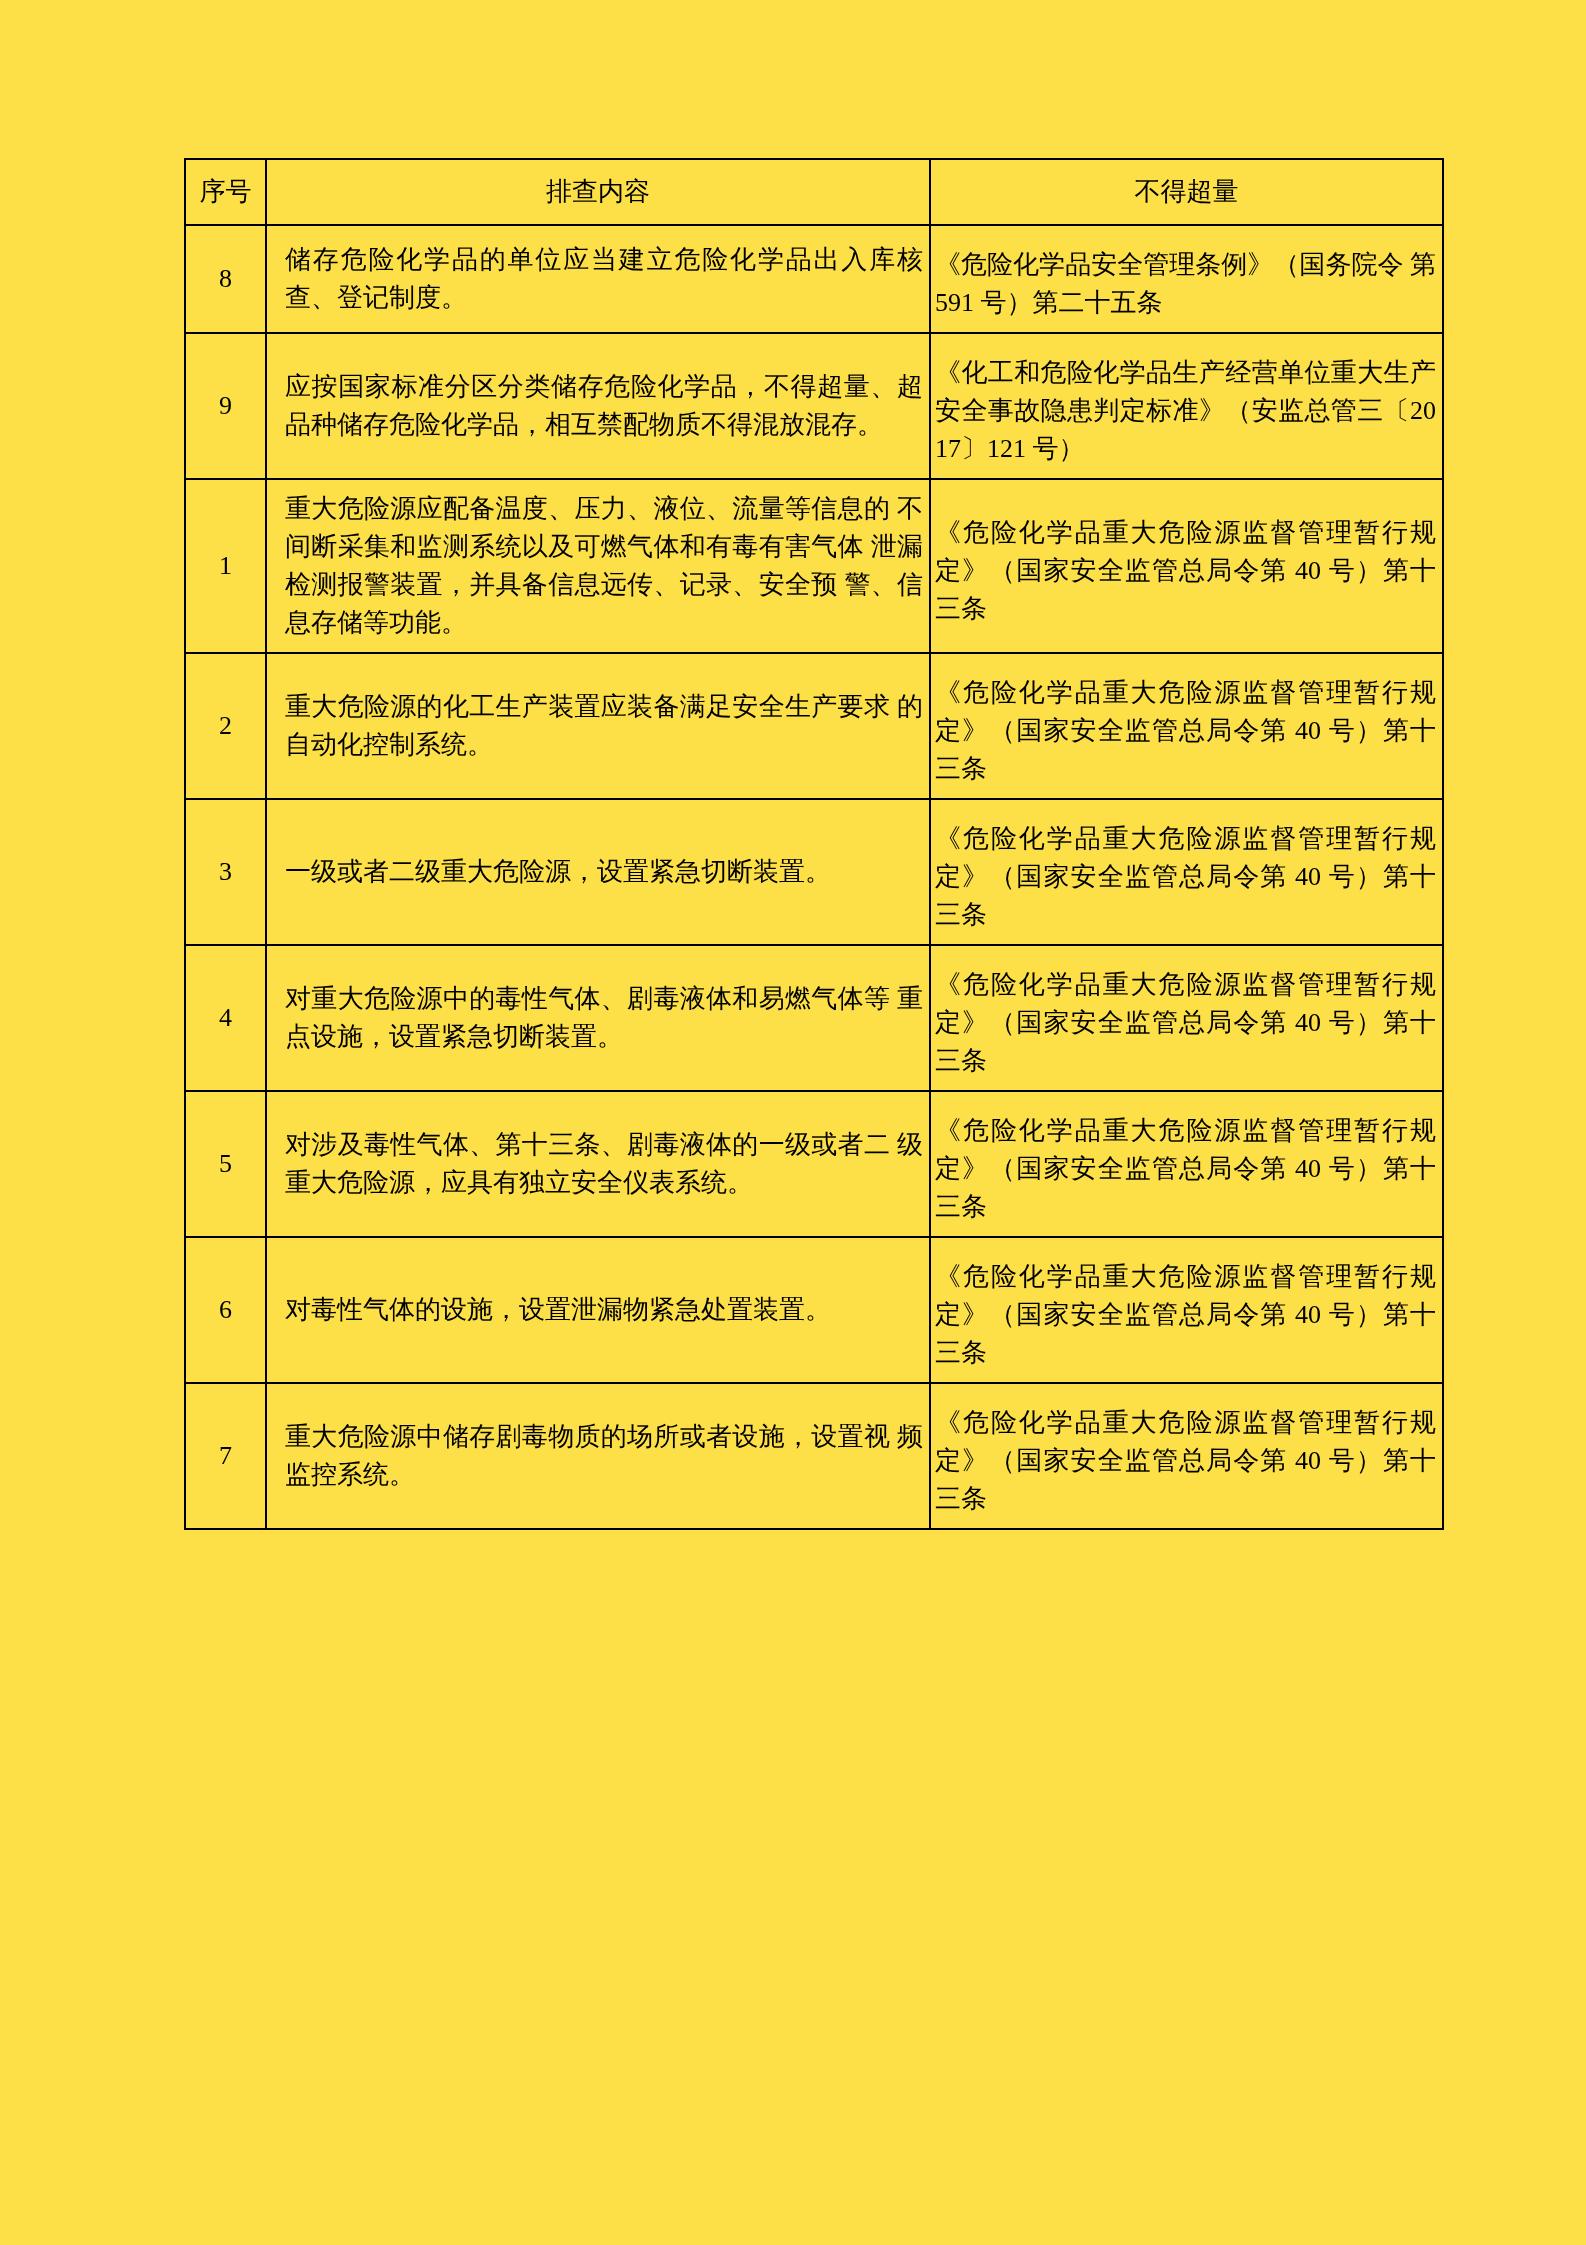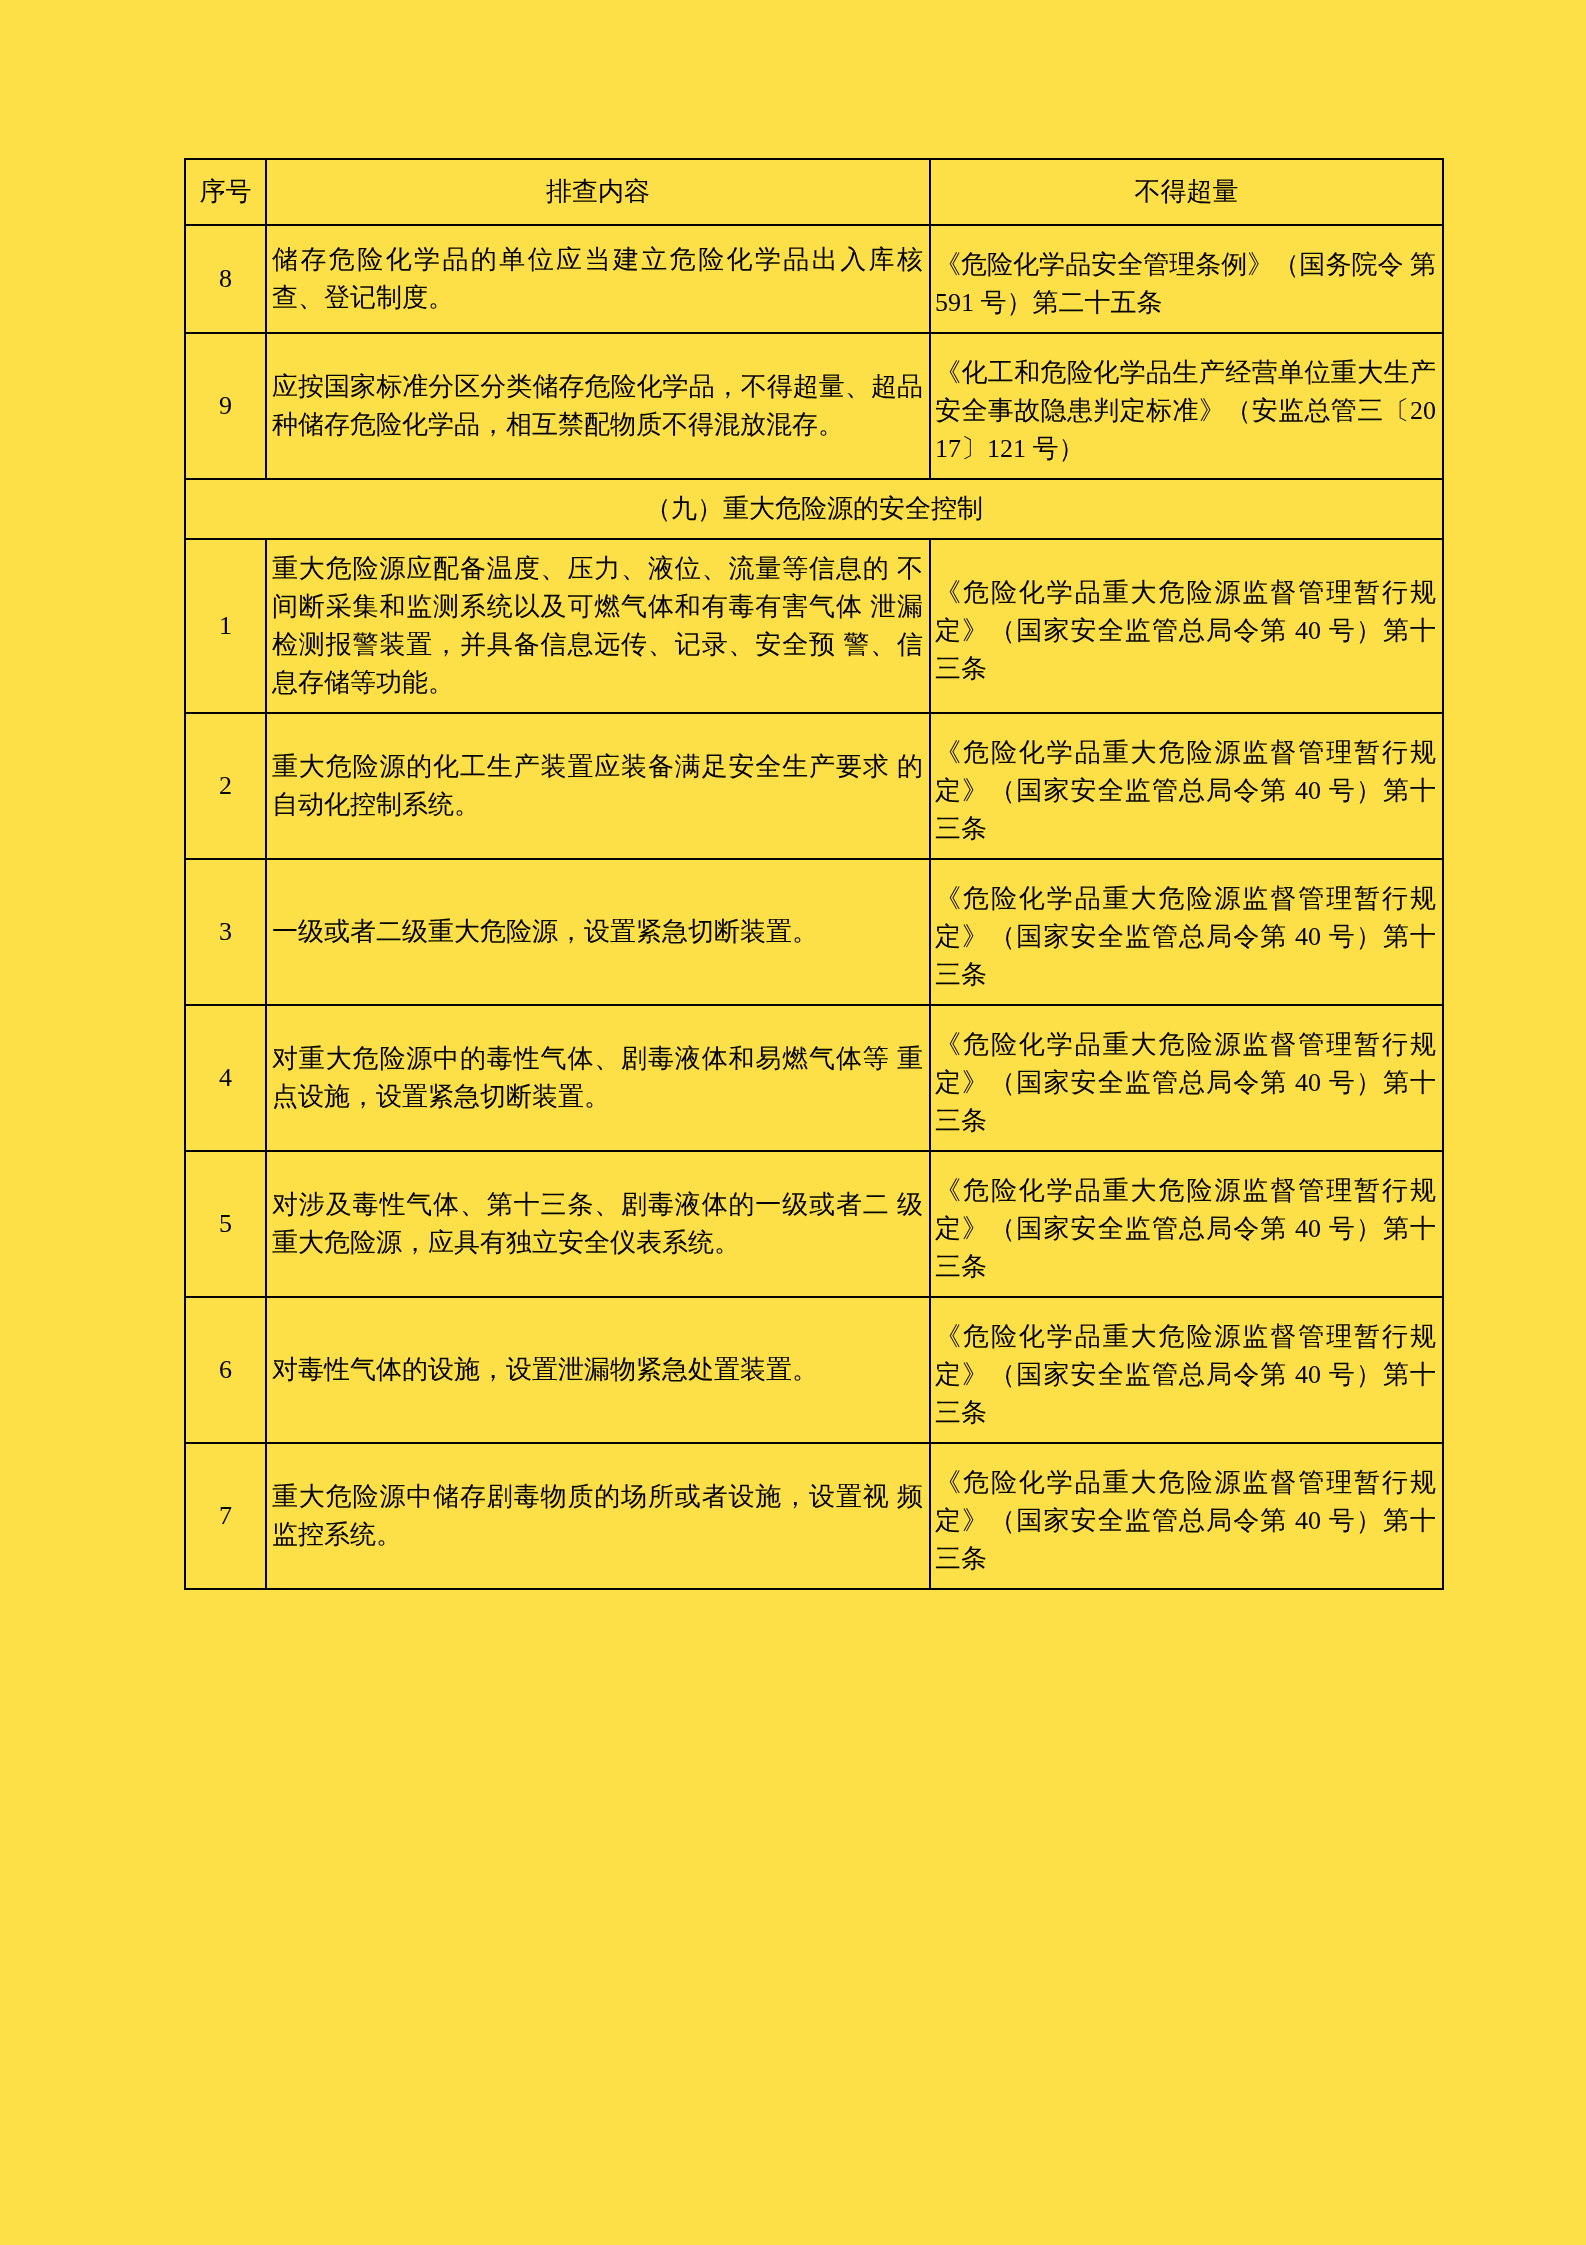--- a/index.html
+++ b/index.html
@@ -41,21 +41,21 @@
     height: 60px;
     text-align: center;
     padding: 2px 4px;
   }
   td.cell-num {
     text-align: center;
     padding: 10px 2px;
   }
   td.cell-content {
     text-align: justify;
-    padding: 10px 6px 10px 5px;
+    padding: 10px 6px 10px 18px;
   }
   td.cell-basis {
     text-align: justify;
     padding: 20px 6px 10px 4px;
   }
   td.cell-section {
     text-align: center;
     font-weight: bold;
     padding: 8px 4px;
     height: 42px;
@@ -84,23 +84,20 @@
           <td class="cell-num">8</td>
           <td class="cell-content">储存危险化学品的单位应当建立危险化学品出入库核 查、登记制度。</td>
           <td class="cell-basis">《危险化学品安全管理条例》（国务院令 第 591 号）第二十五条</td>
         </tr>
         <tr>
           <td class="cell-num">9</td>
           <td class="cell-content">应按国家标准分区分类储存危险化学品，不得超量、超品种储存危险化学品，相互禁配物质不得混放混存。</td>
           <td class="cell-basis">《化工和危险化学品生产经营单位重大生产安全事故隐患判定标准》（安监总管三〔2017〕121 号）</td>
         </tr>
         <tr>
-          <td colspan="3" class="cell-section">（九）重大危险源的安全控制</td>
-        </tr>
-        <tr>
           <td class="cell-num">1</td>
           <td class="cell-content">重大危险源应配备温度、压力、液位、流量等信息的 不间断采集和监测系统以及可燃气体和有毒有害气体 泄漏检测报警装置，并具备信息远传、记录、安全预 警、信息存储等功能。</td>
           <td class="cell-basis">《危险化学品重大危险源监督管理暂行规定》（国家安全监管总局令第 40 号）第十三条</td>
         </tr>
         <tr>
           <td class="cell-num">2</td>
           <td class="cell-content">重大危险源的化工生产装置应装备满足安全生产要求 的自动化控制系统。</td>
           <td class="cell-basis">《危险化学品重大危险源监督管理暂行规定》（国家安全监管总局令第 40 号）第十三条</td>
         </tr>
         <tr>

